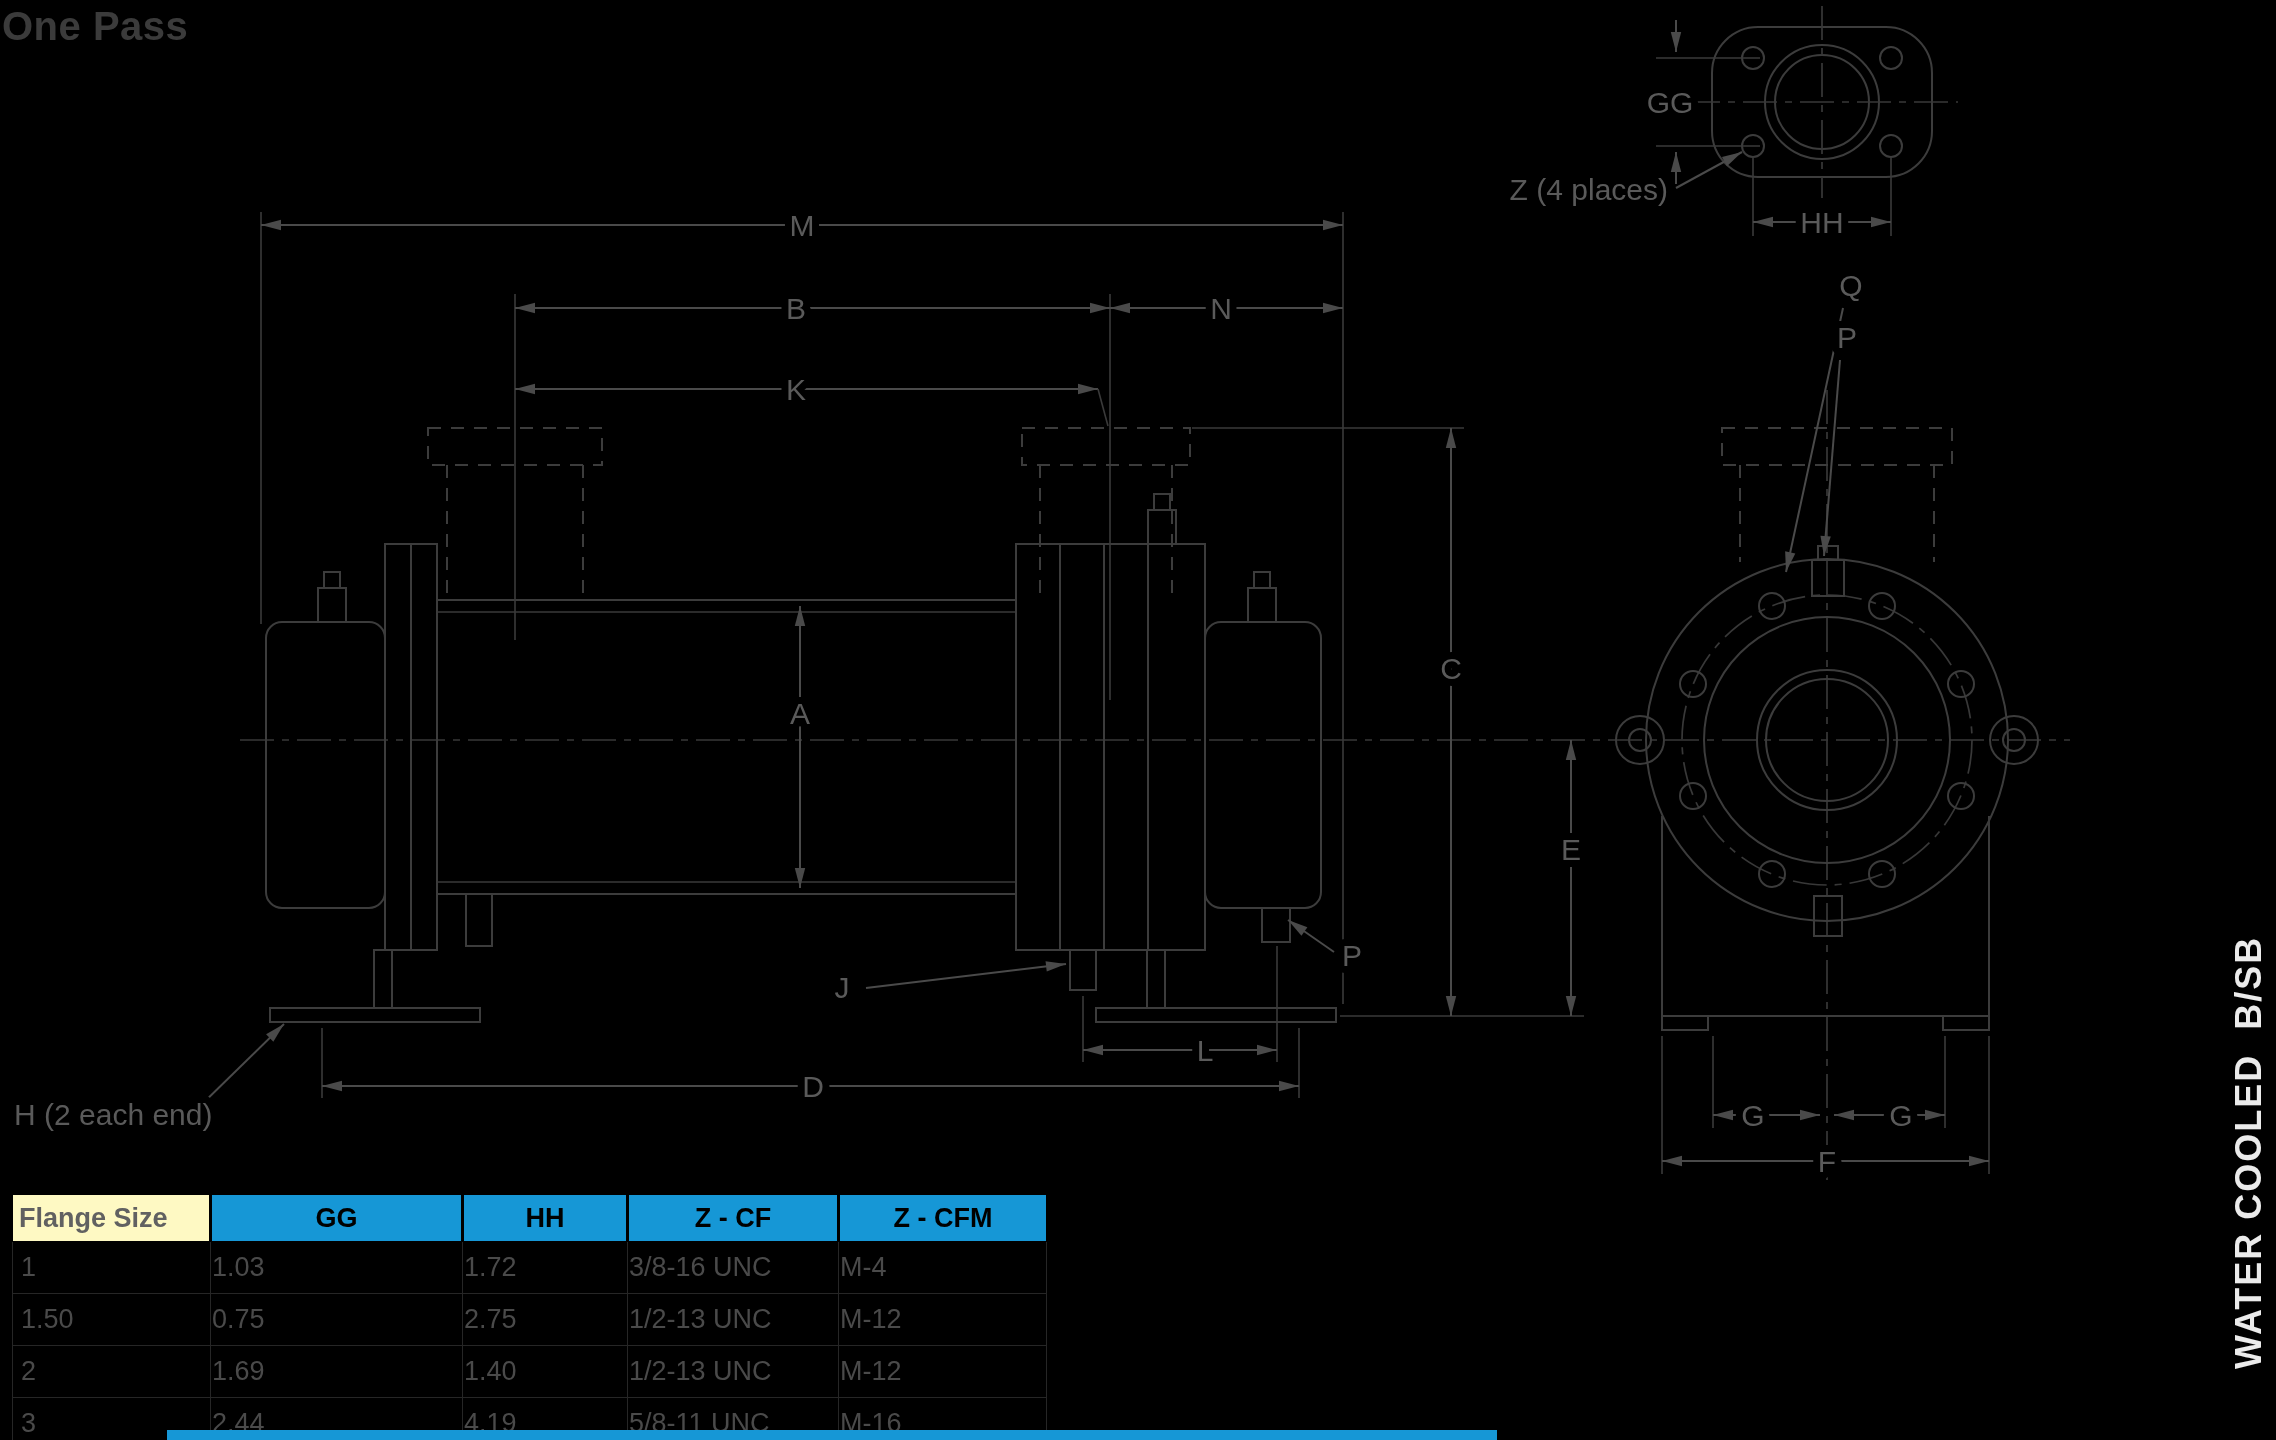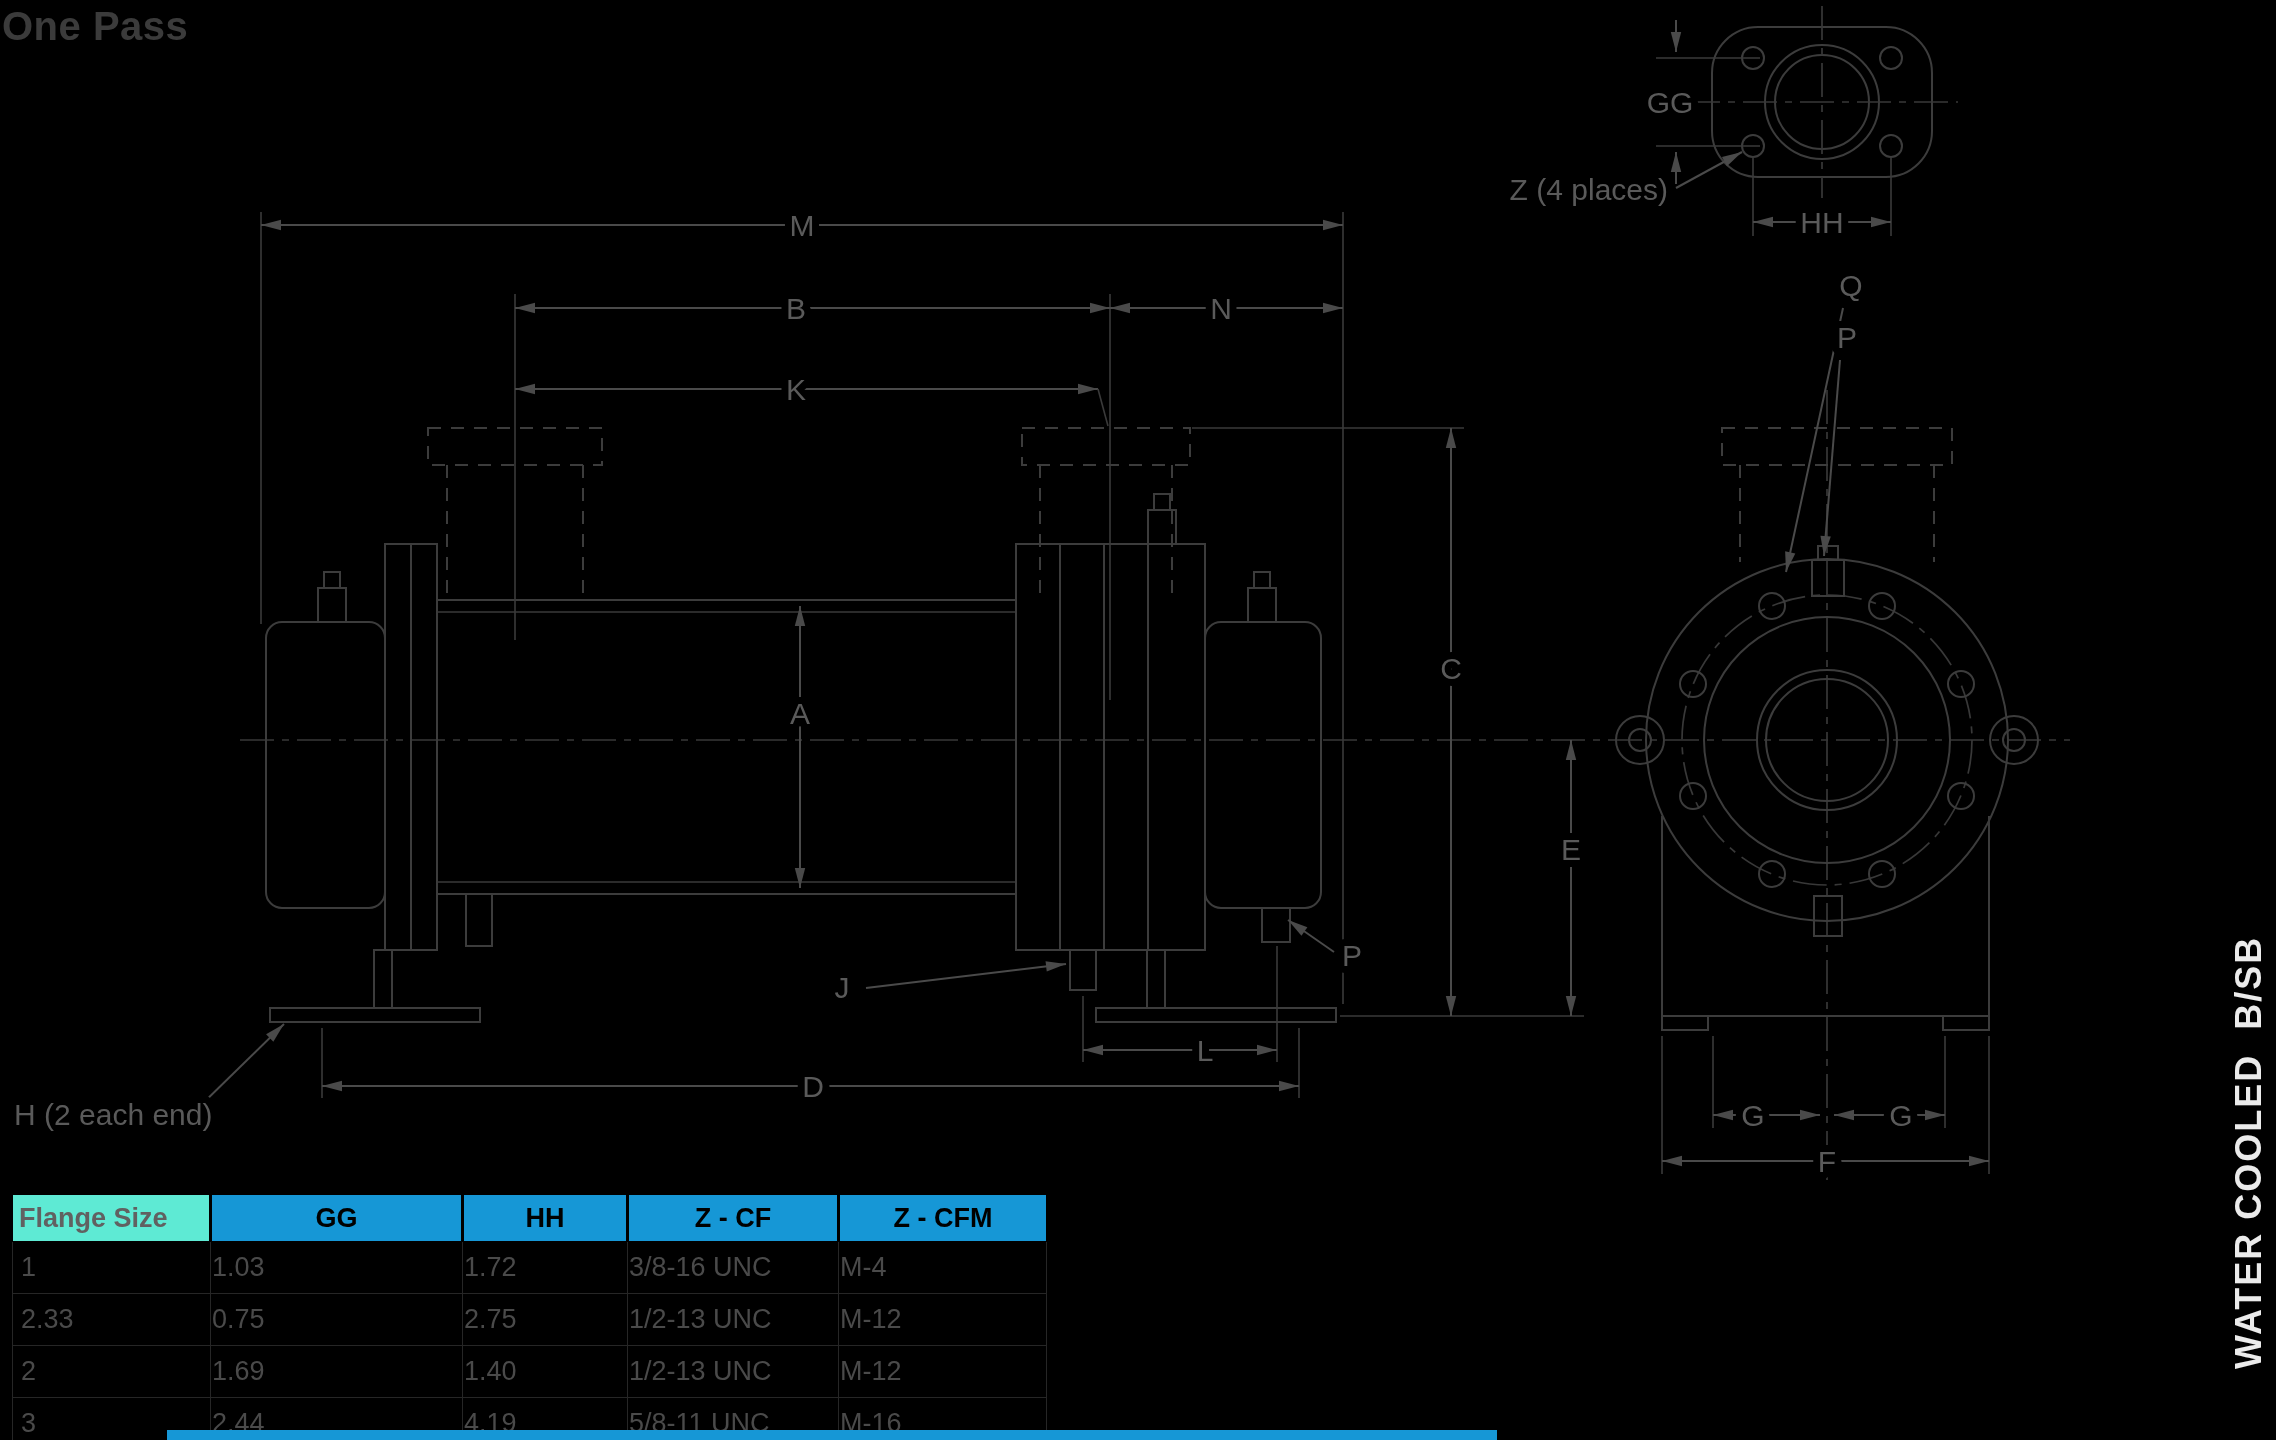--- a/index.html
+++ b/index.html
@@ -44,21 +44,21 @@
     border:1px solid var(--grid-line,#262626);
     overflow:hidden;white-space:nowrap;
   }
   .ftable thead th{
     background:var(--accent-blue,#1697d6);
     color:var(--header-text,#000);
     font-size:27px;font-weight:bold;height:44px;text-align:center;
     border:1px solid #000;border-left:3px solid #000;
   }
   .ftable thead th.first{
-    background:#5eead4;color:#616161;text-align:left;padding-left:6px;
+    background:#fef9c3;color:#616161;text-align:left;padding-left:6px;
     border:1px solid #000;
   }
   .ftable tbody td{
     color:var(--row-text,#4a4a4a);
     font-size:27px;height:49px;text-align:left;
   }
   .ftable tbody td.first{text-align:left;padding-left:8px;}
 
   .bottom-bar{
     position:absolute;left:167px;bottom:0;width:1330px;height:10px;
@@ -300,21 +300,21 @@
     </thead>
     <tbody>
       <tr>
         <td class="first">1</td>
         <td>1.03</td>
         <td>1.72</td>
         <td>3/8-16 UNC</td>
         <td>M-4</td>
       </tr>
       <tr>
-        <td class="first">2.33</td>
+        <td class="first">1.50</td>
         <td>0.75</td>
         <td>2.75</td>
         <td>1/2-13 UNC</td>
         <td>M-12</td>
       </tr>
       <tr>
         <td class="first">2</td>
         <td>1.69</td>
         <td>1.40</td>
         <td>1/2-13 UNC</td>

